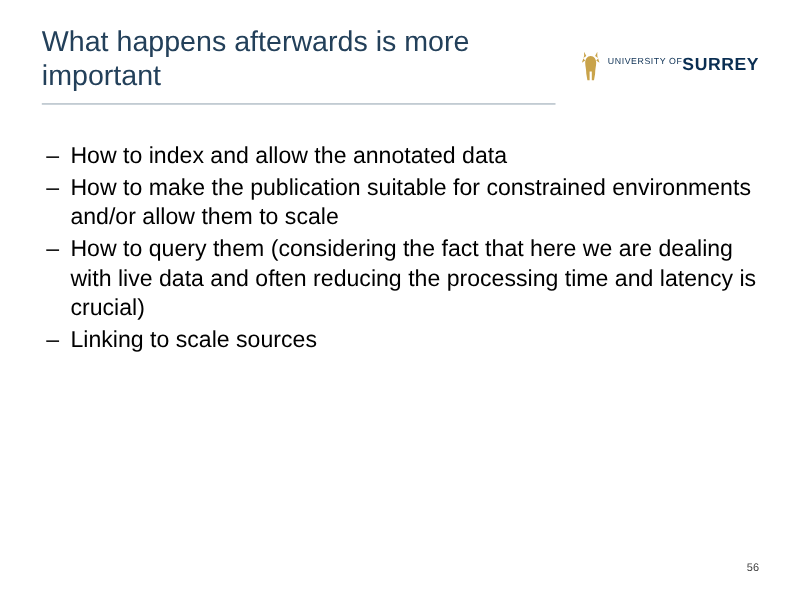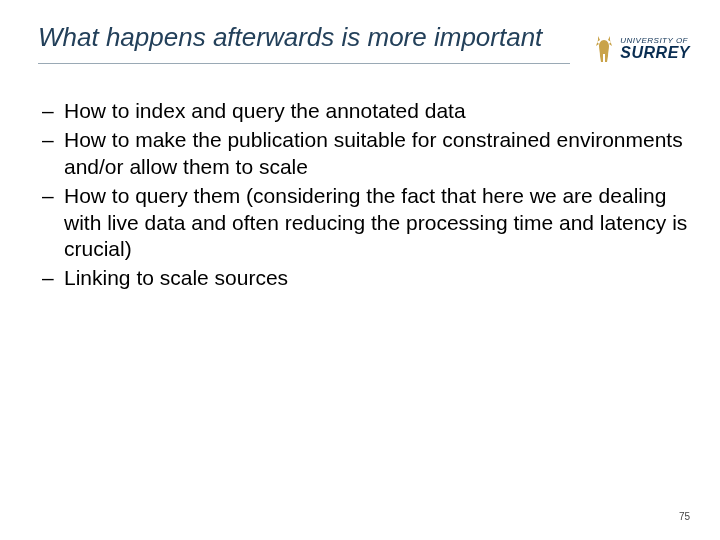--- a/index.html
+++ b/index.html
@@ -15,23 +15,22 @@
   }
   .slide {
     box-sizing: border-box;
     width: 720px;
     height: 540px;
     padding: 22px 30px 0 38px;
     position: relative;
   }
   .header {
     display: flex;
-    align-items: flex-end;
+    align-items: center;
     justify-content: space-between;
-    font-style: italic;
   }
   .title-wrap {
     flex: 1;
   }
   .title {
     font-size: 26px;
     color: #23405a;
     font-weight: 400;
     margin: 0;
     padding-bottom: 6px;
@@ -48,21 +47,21 @@
     gap: 4px;
     margin-top: 2px;
   }
   .stag {
     width: 24px;
     height: 30px;
     position: relative;
   }
   .logo-text {
     display: flex;
-    flex-direction: column;
+    flex-direction: row;
     line-height: 1;
   }
   .logo-top {
     font-size: 8px;
     color: #0a2e52;
     letter-spacing: 0.5px;
   }
   .logo-bottom {
     font-size: 16px;
     font-weight: 700;
@@ -124,32 +123,32 @@
         <span class="logo-top">UNIVERSITY OF</span>
         <span class="logo-bottom">SURREY</span>
       </span>
     </div>
   </div>
 
   <div class="bullets">
     <ul>
       <li>
         <span class="dash">–</span>
-        <span class="li-text">How to index and query the annotated data</span>
+        <span class="li-text">How to index and allow the annotated data</span>
       </li>
       <li>
         <span class="dash">–</span>
         <span class="li-text">How to make the publication suitable for constrained environments and/or allow them to scale</span>
       </li>
       <li>
         <span class="dash">–</span>
         <span class="li-text">How to query them (considering the fact that here we are dealing with live data and often reducing the processing time and latency is crucial)</span>
       </li>
       <li>
         <span class="dash">–</span>
         <span class="li-text">Linking to scale sources</span>
       </li>
     </ul>
   </div>
 
-  <div class="page-num">75</div>
+  <div class="page-num">56</div>
 
 </div>
 
 </body></html>

